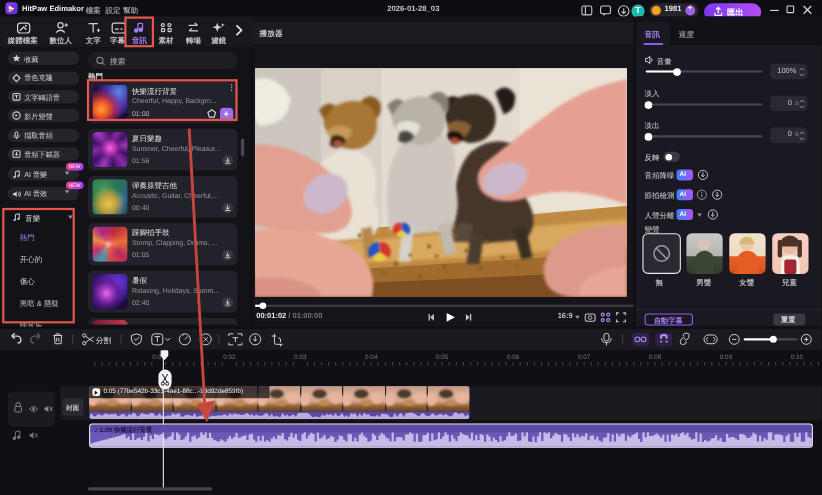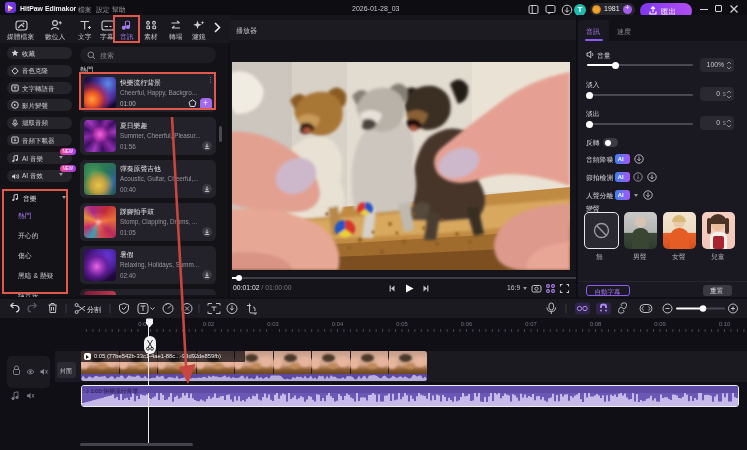--- a/index.html
+++ b/index.html
@@ -1,20 +1,20 @@
 <!DOCTYPE html>
 <html><head>
 <meta charset="utf-8">
 <style>
   * { margin:0; padding:0; box-sizing:border-box; }
   html,body { width:747px; height:450px; background:#0e0d12; overflow:hidden;
     font-family:"Liberation Sans", sans-serif; }
   #app { position:relative; width:747px; height:450px; background:#0e0d12; color:#ddd; }
   .abs { position:absolute; }
-  .txt { position:absolute; white-space:nowrap; }
+  .txt { position:absolute; white-space:nowrap;font-weight:bold; }
 </style>
 </head>
 <body>
 <div id="app">
 
   <div class="abs" id="titlebar" style="left:0;top:0;width:747px;height:15px;background:#0e0d12;"></div>
   <div class="abs" style="left:5px;top:2px;width:11px;height:11px;border-radius:3px;background:linear-gradient(135deg,#8a43f5,#5b2bd8);">
     <div class="abs" style="left:3px;top:2.5px;width:0;height:0;border-left:5px solid #fff;border-top:3px solid transparent;border-bottom:3px solid transparent;"></div>
     <div class="abs" style="left:2.5px;top:6px;width:3px;height:3px;border-radius:50%;background:#ff8a3c;"></div>
   </div>

